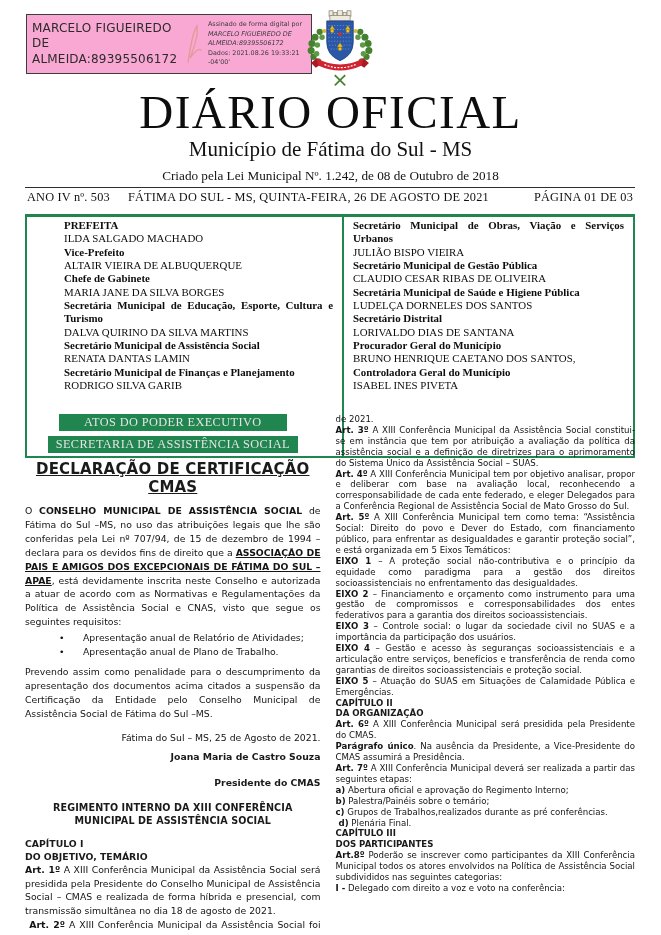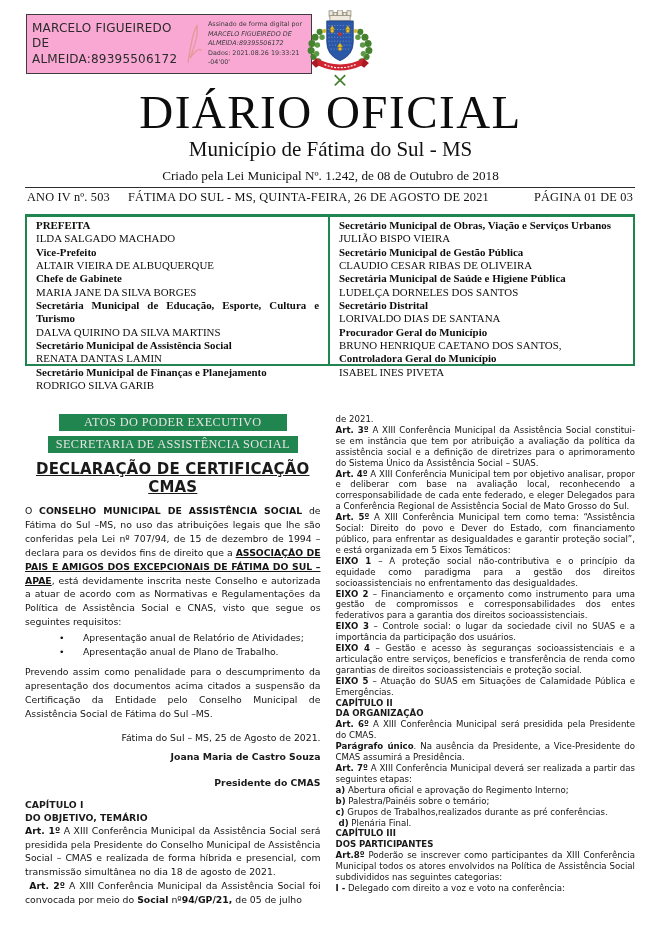--- a/index.html
+++ b/index.html
@@ -46,23 +46,23 @@
     position:absolute;left:25px;right:26px;top:187px;
     border-top:1.5px solid #2e2e2e;border-bottom:3.5px solid var(--green);
     display:flex;justify-content:space-between;align-items:center;
     font-family:var(--serif);font-size:12.3px;letter-spacing:.2px;
     padding:2px 2px 9px 2px;color:#111;
   }
   .edition-left{display:flex;gap:18px;}
 
   
   .officials{
-    position:absolute;left:25px;right:26px;top:214px;height:152px;
+    position:absolute;left:25px;right:26px;top:214px;height:244px;
     border:2.5px solid var(--green);display:flex;
-    font-family:var(--serif);font-size:10.9px;line-height:13.35px;color:#0d0d0d;
+    font-family:var(--serif);font-size:10.9px;line-height:13.35px;color:#0d0d0d;padding-left:28px;
   }
   .off-col{width:50%;padding:3px 9px 2px 9px;}
   .off-col.first{border-right:2.5px solid var(--green);}
   .off-title{font-weight:bold;text-align:justify;}
   .off-name{}
 
   
   .body-wrap{position:absolute;left:25px;right:26px;top:414px;bottom:0;display:flex;gap:15px;}
   .col{width:296px;}
   .col.right{width:300px;}
@@ -246,20 +246,21 @@
         <li>Apresentação anual de Relatório de Atividades;</li>
         <li>Apresentação anual de Plano de Trabalho.</li>
       </ul>
 
       <p class="p penalty">Prevendo assim como penalidade para o descumprimento da apresentação dos documentos acima citados a suspensão da Certificação da Entidade pelo Conselho Municipal de Assistência Social de Fátima do Sul –MS.</p>
 
       <div class="dateline">Fátima do Sul – MS, 25 de Agosto de 2021.</div>
       <div class="signer">Joana Maria de Castro Souza</div>
       <div class="signer-role">Presidente do CMAS</div>
 
+      <div class="regiment">REGIMENTO INTERNO DA XIII CONFERÊNCIA MUNICIPAL DE ASSISTÊNCIA SOCIAL</div>
 
       <div class="chap">CAPÍTULO I</div>
       <div class="chap tight">DO OBJETIVO, TEMÁRIO</div>
 
       <p class="p"><span class="b">Art. 1º</span><span> A XIII Conferência Municipal da Assistência Social será presidida pela Presidente do Conselho Municipal de Assistência Social – CMAS e realizada de forma híbrida e presencial, com transmissão simultânea no dia 18 de agosto de 2021.</span></p>
       <p class="p"><span class="b">&nbsp;Art. 2º</span><span> A XIII Conferência Municipal da Assistência Social foi convocada por meio do </span><span class="b">Social</span><span> nº</span><span class="b">94/GP/21,</span><span> de 05 de julho</span></p>
     </div>
 
     <div class="col right">
       <p class="p">de 2021.</p>

